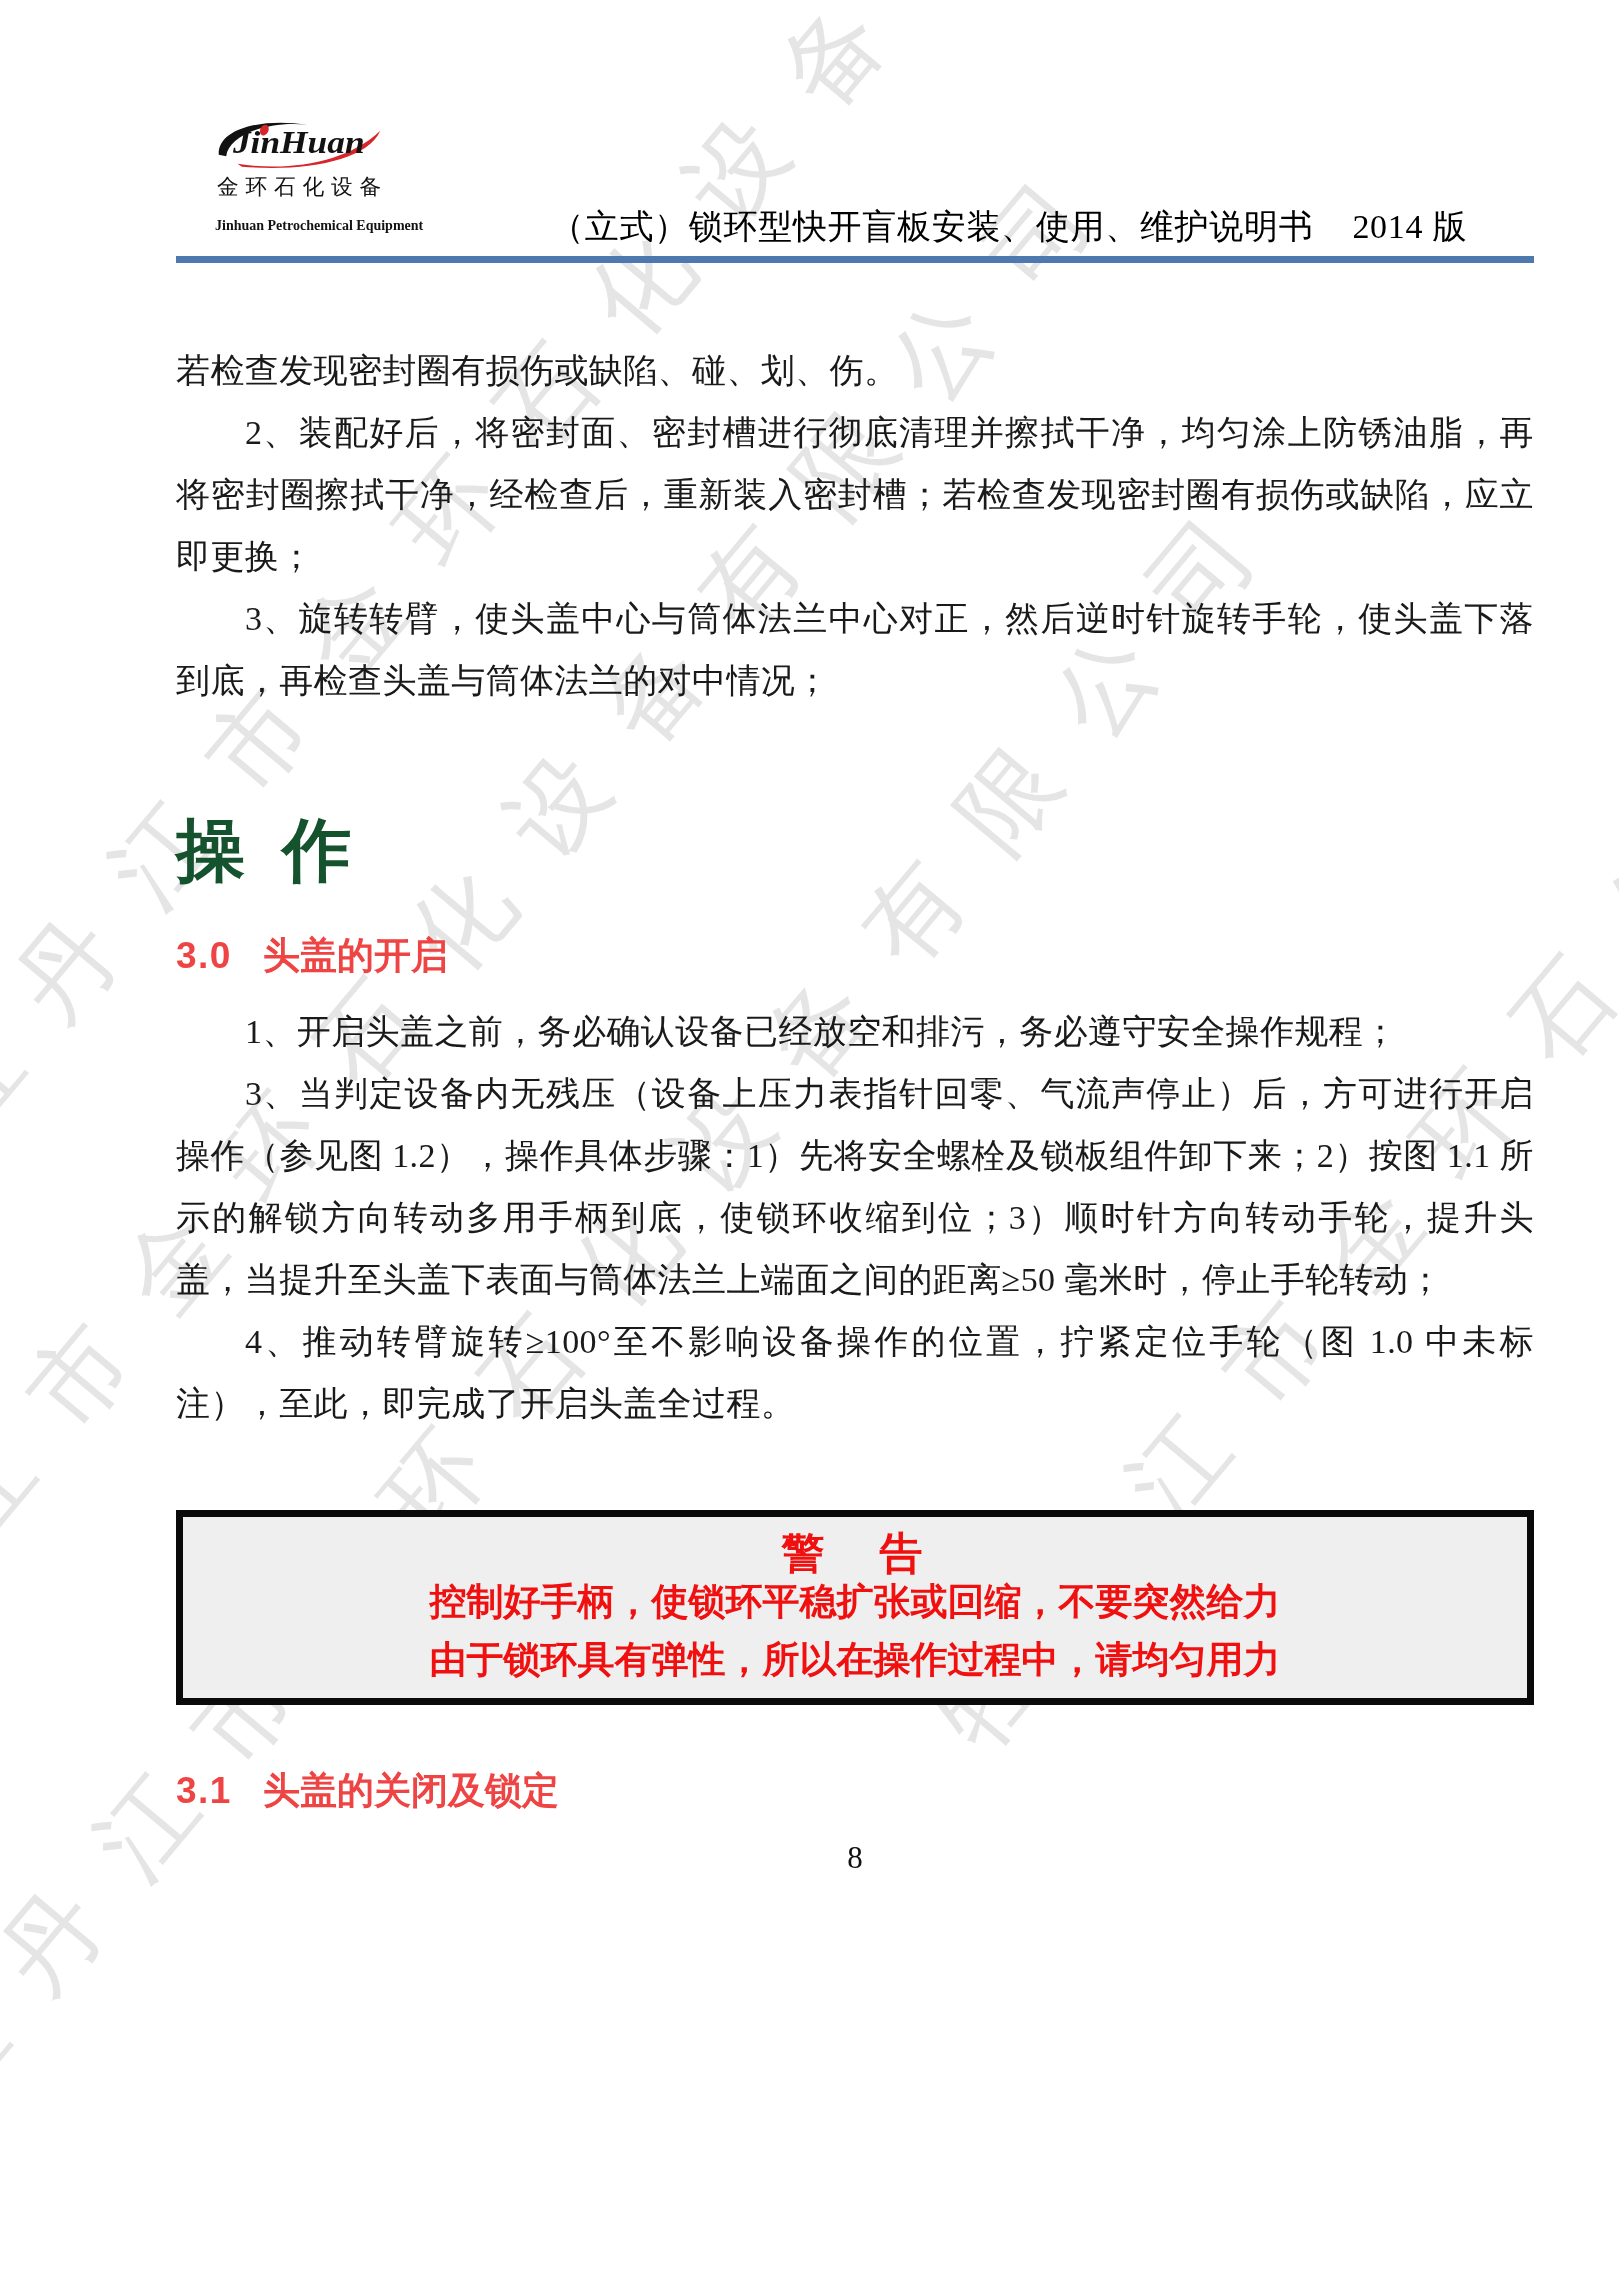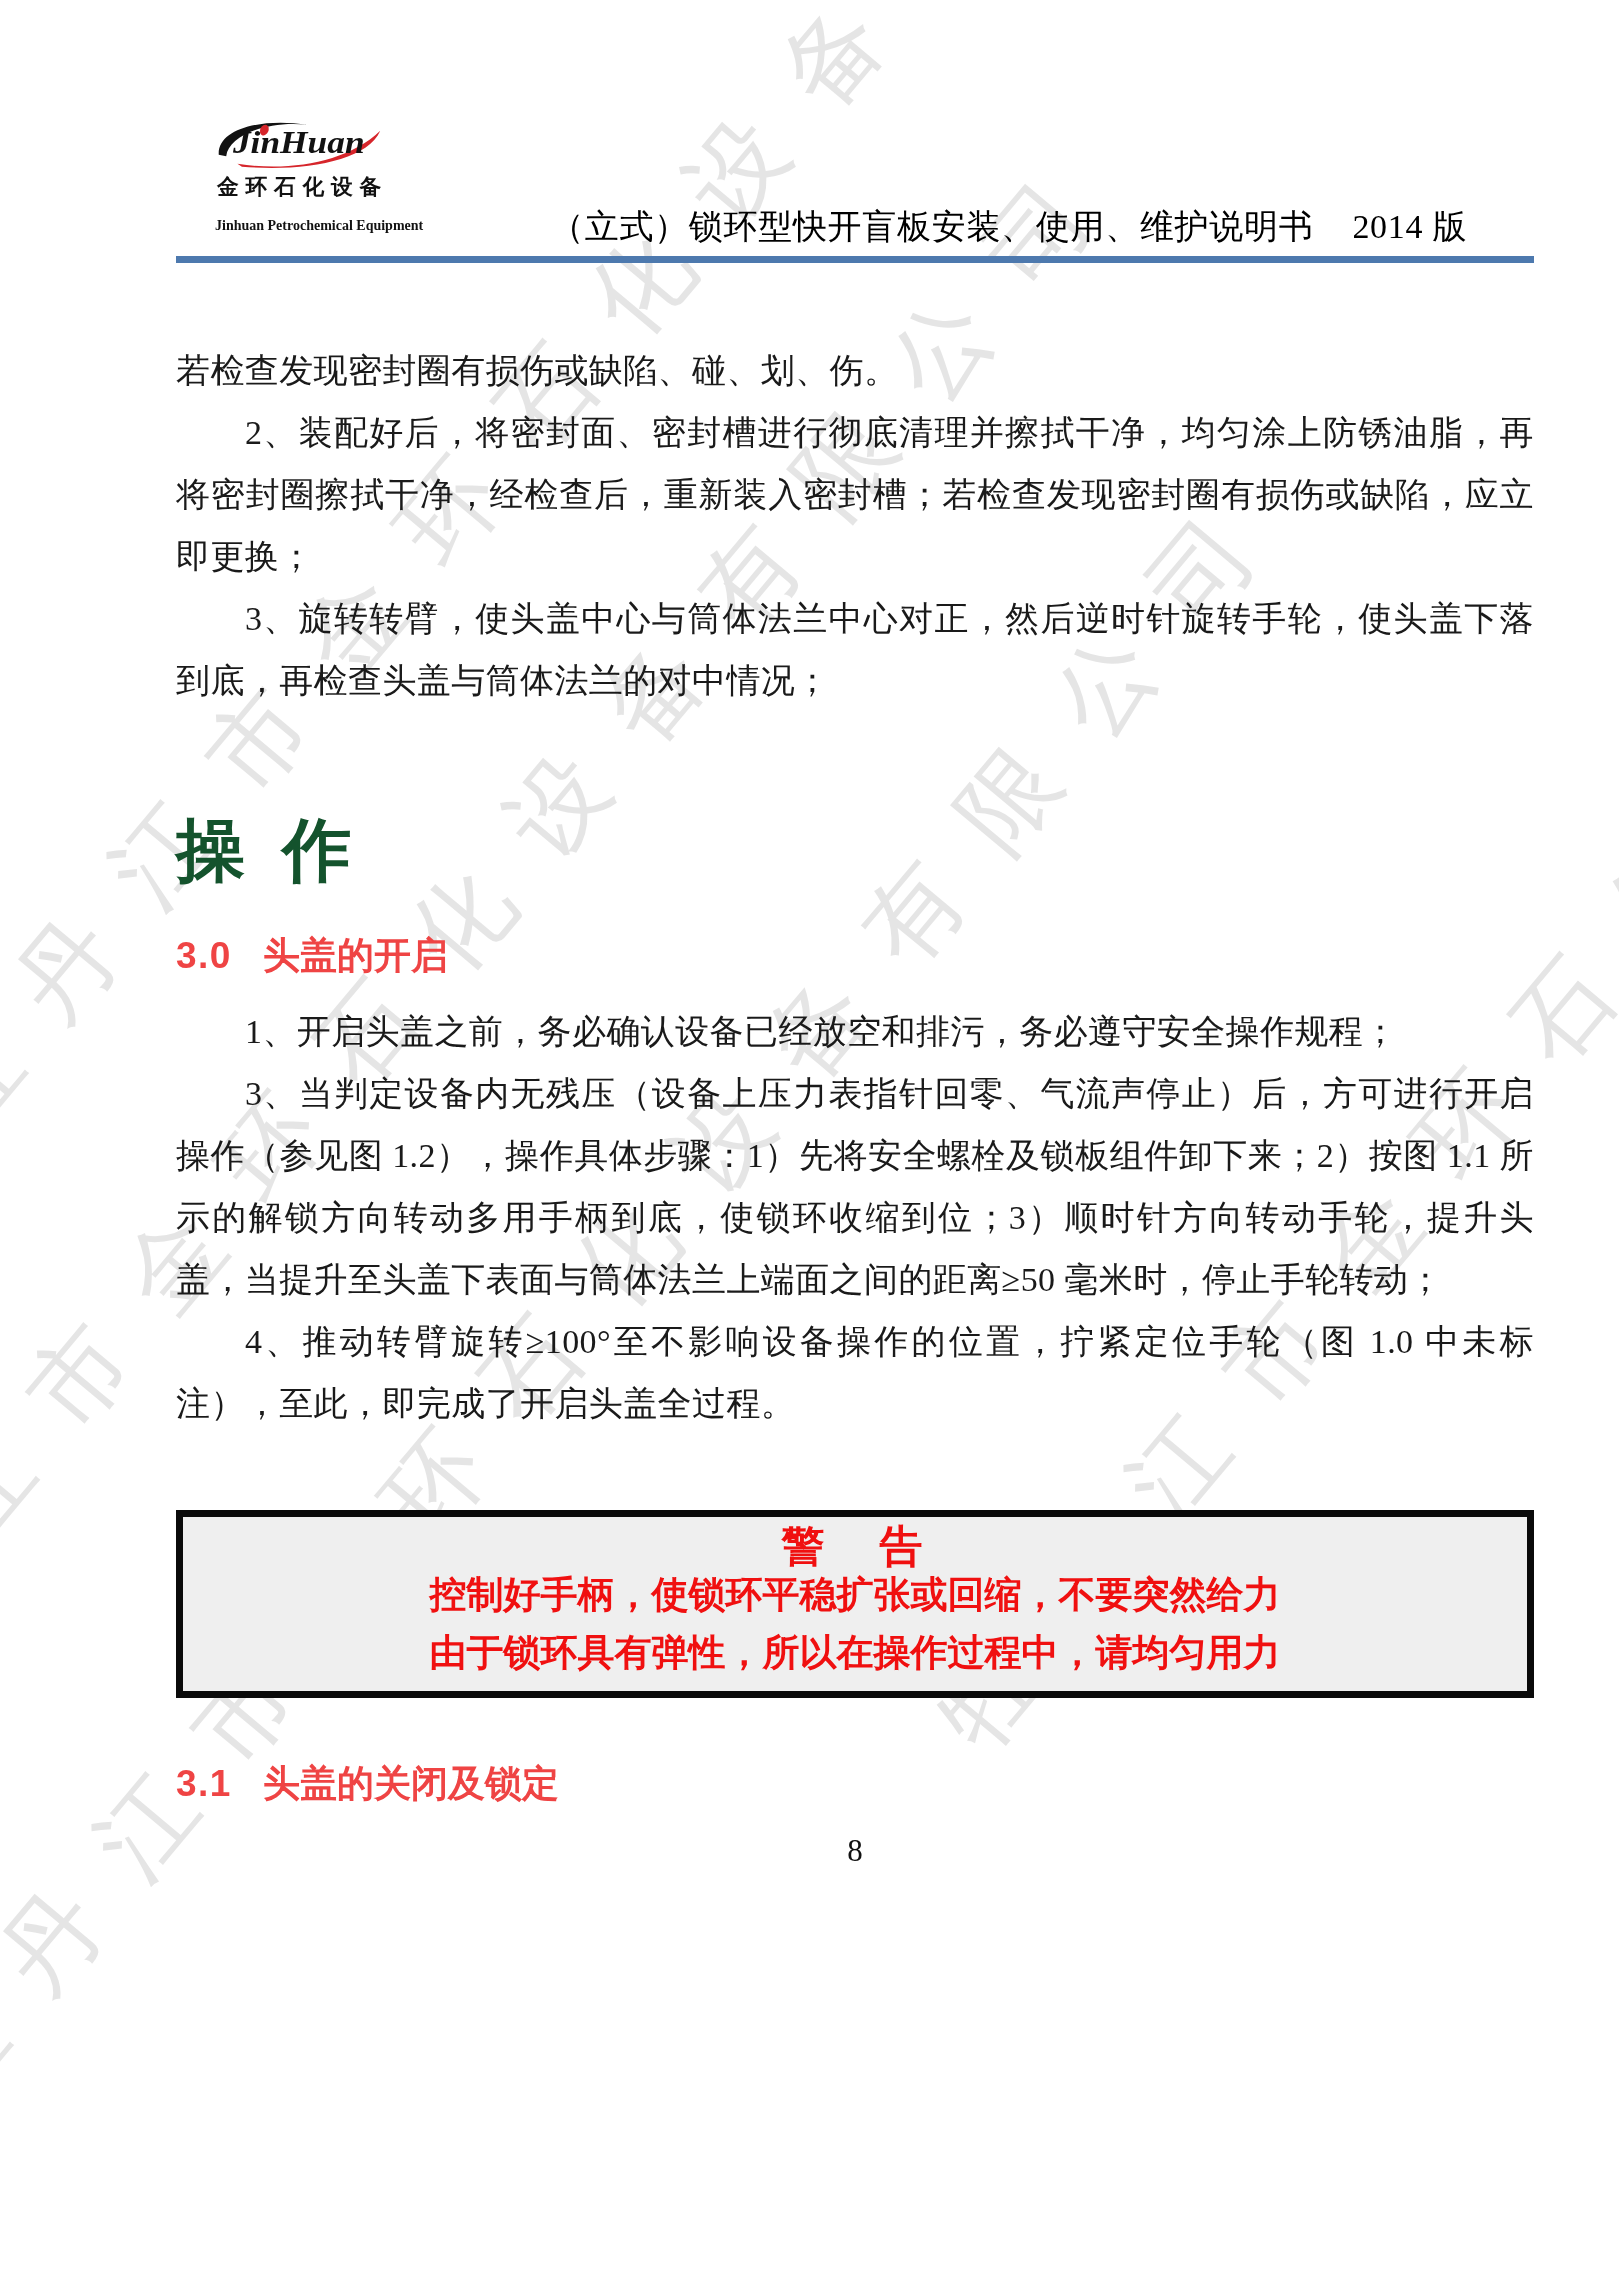--- a/index.html
+++ b/index.html
@@ -31,21 +31,21 @@
   .wm-d { left: -239px; top: 1708px; }
   .wm-b { left: -75px; top: 2044px; }
   .wm-c { left: 957px; top: 1685px; }
 
   
   .header { position: absolute; inset: 0; z-index: 2; }
   .logo { position: absolute; left: 215px; top: 118px; width: 169px; }
   .logo svg { display: block; width: 169px; height: 54px; }
   .logo-cn {
     margin-top: 3px;
-    font-weight: bold;
+    font-weight: normal;
     font-size: 21.7px;
     line-height: 24px;
     letter-spacing: 0.7px;
     white-space: pre;
     color: #121212;
     text-align: center;
   }
   .logo-en {
     margin-top: 19px;
     font-weight: bold;
@@ -113,21 +113,21 @@
     color: #ef4444;
   }
   .sub-heading.second { margin-top: 64px; }
   .sub-num { display: inline-block; margin-right: 31px; letter-spacing: 1.5px; }
 
   
   .warning-box {
     margin-top: 75px;
     border: 7.5px solid #0a0a0a;
     background: #efefef;
-    padding: 5px 15px 14px 15px;
+    padding: 12px 15px 14px 15px;
     text-align: center;
   }
   .warning-title {
     margin: 0;
     font-family: "Liberation Sans", sans-serif;
     font-weight: bold;
     font-size: 43px;
     line-height: 48px;
     letter-spacing: 6px;
     color: #f01010;

